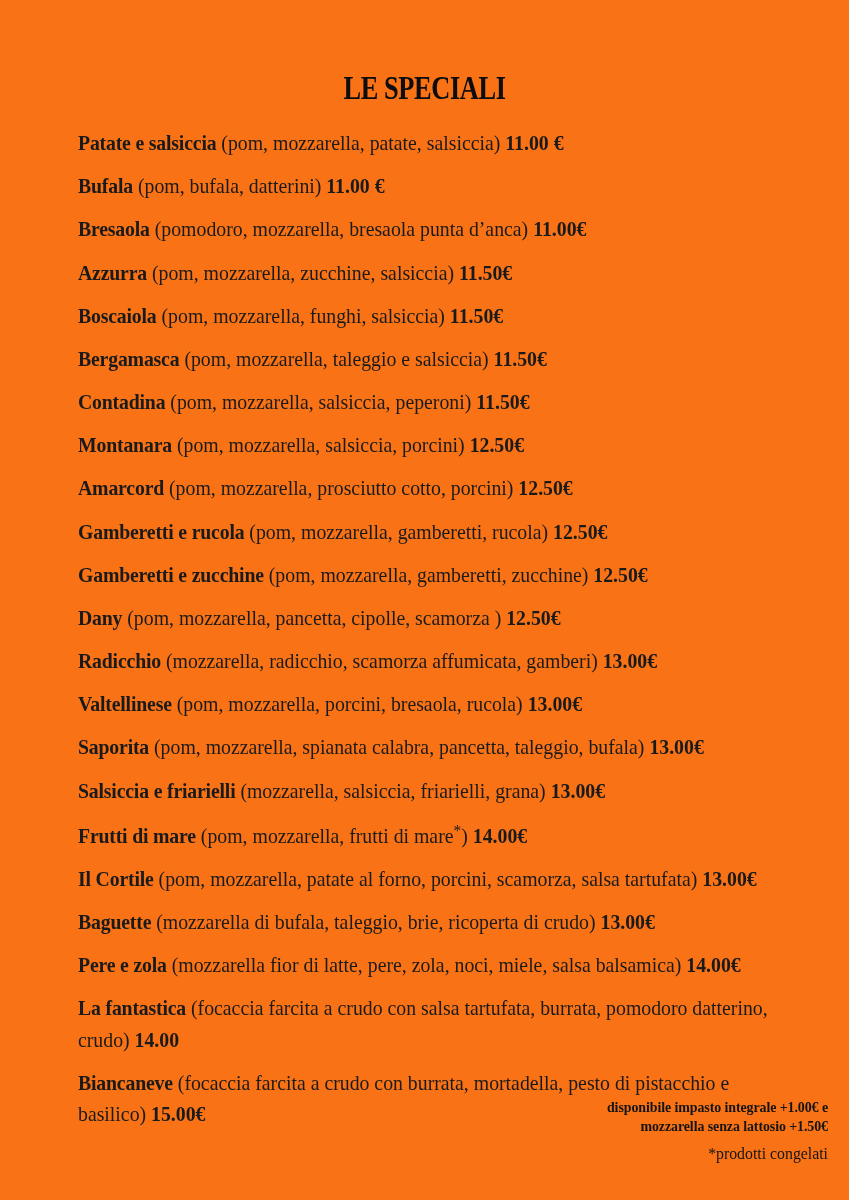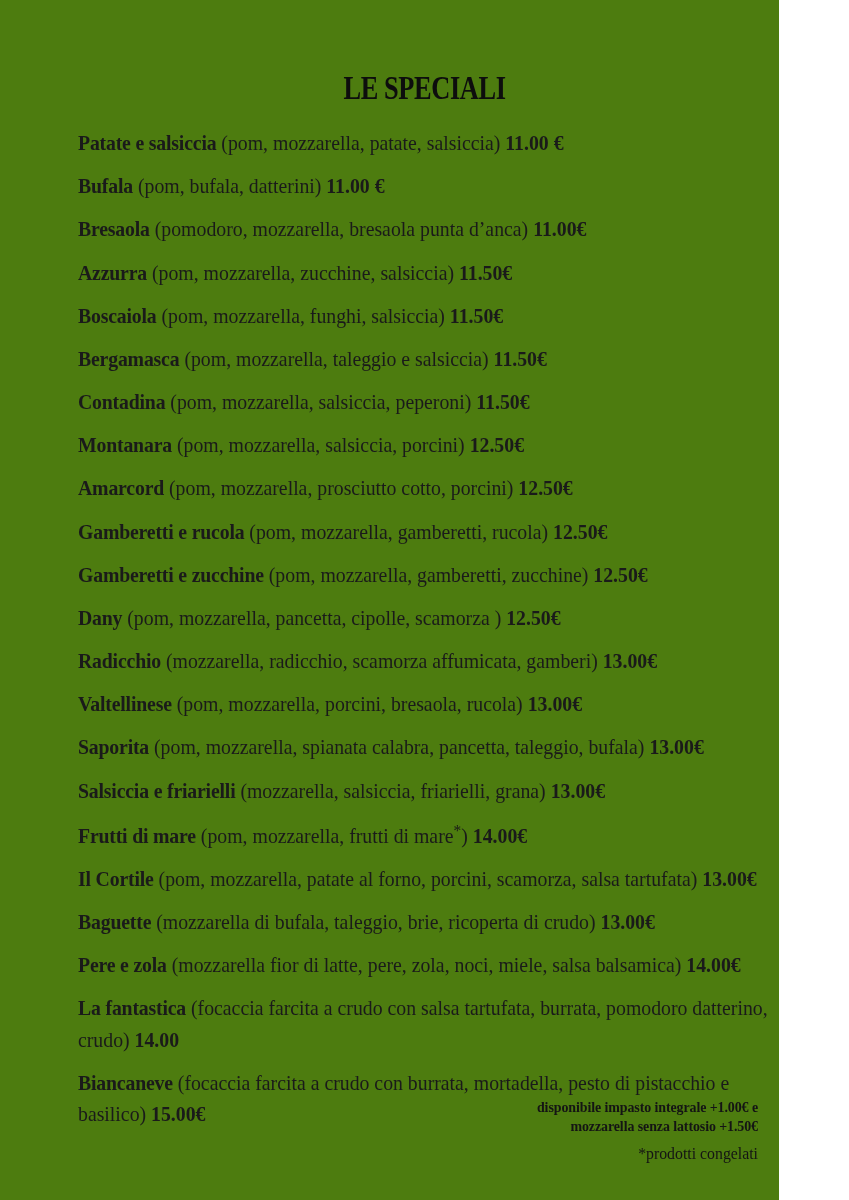--- a/index.html
+++ b/index.html
@@ -13,23 +13,23 @@
     position: relative;
     overflow: hidden;
     font-family: "Liberation Serif", "DejaVu Serif", serif;
     color: #141414;
     -webkit-font-smoothing: antialiased;
   }
 
   .page {
     position: absolute;
     left: 0; top: 0;
-    width: 779px;
+    width: 849px;
     height: 1200px;
-    background: #4d7c0f;
+    background: #f97316;
   }
 
   
   .title {
     position: absolute;
     left: 0;
     top: 72px;
     width: 849px;
     text-align: center;
     font-size: 33px;

